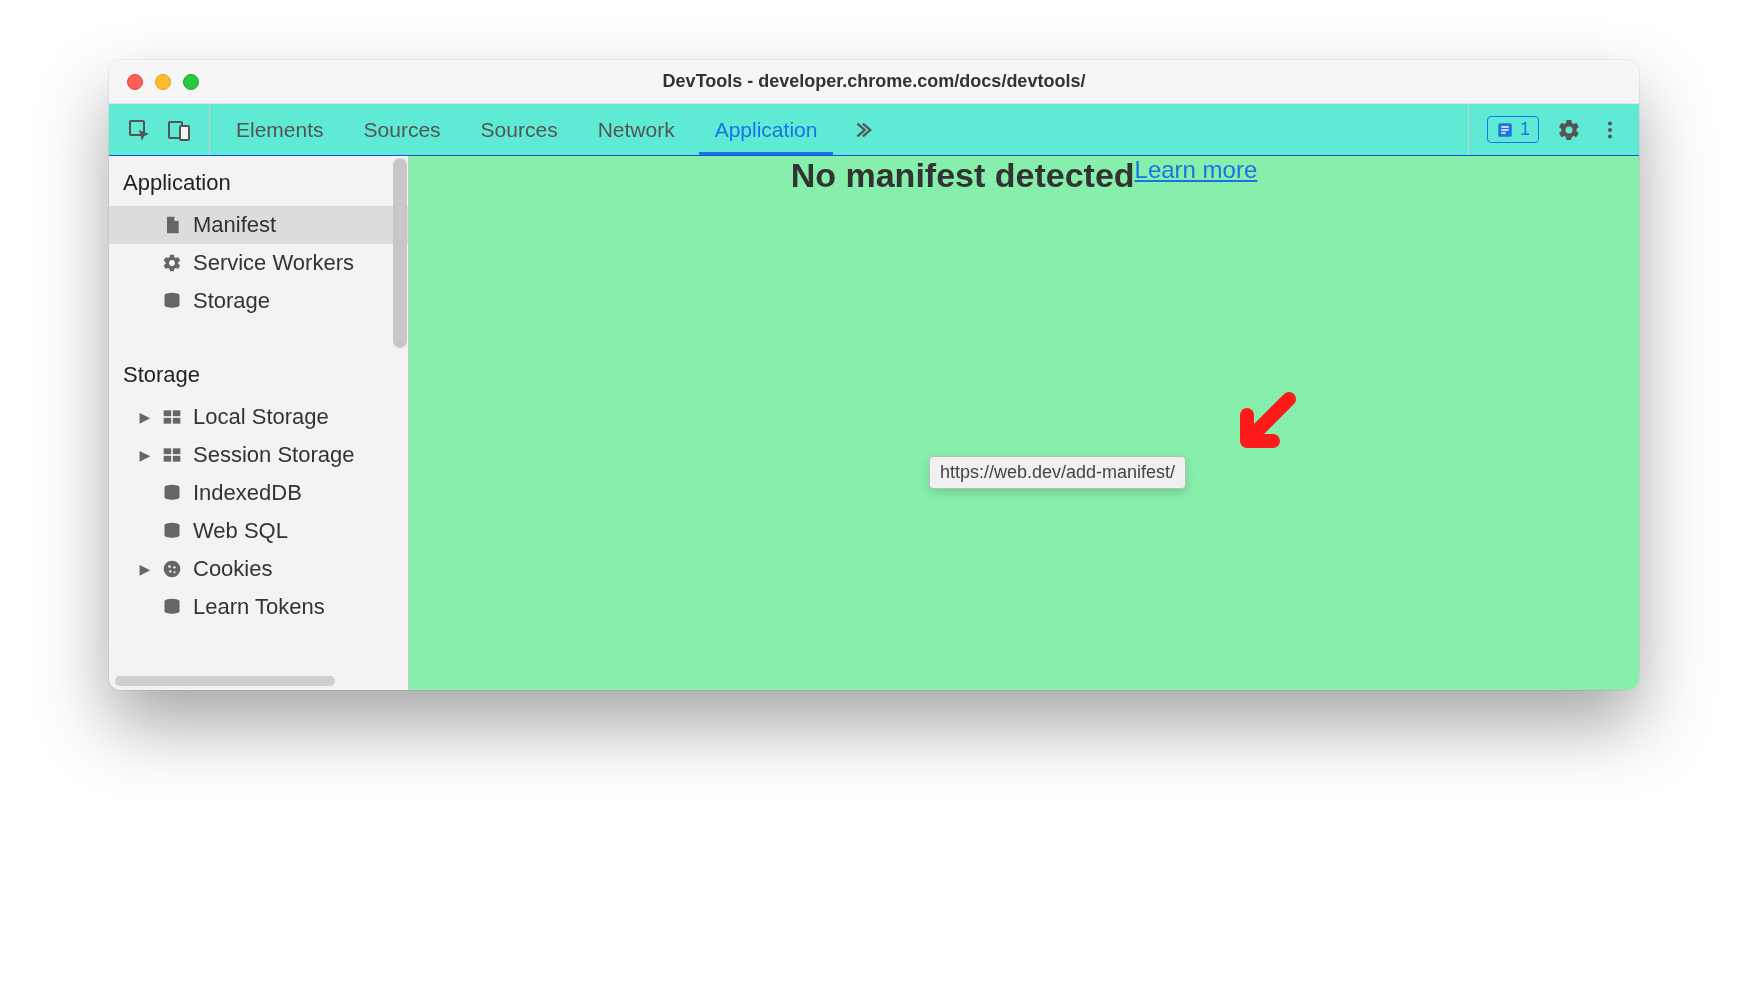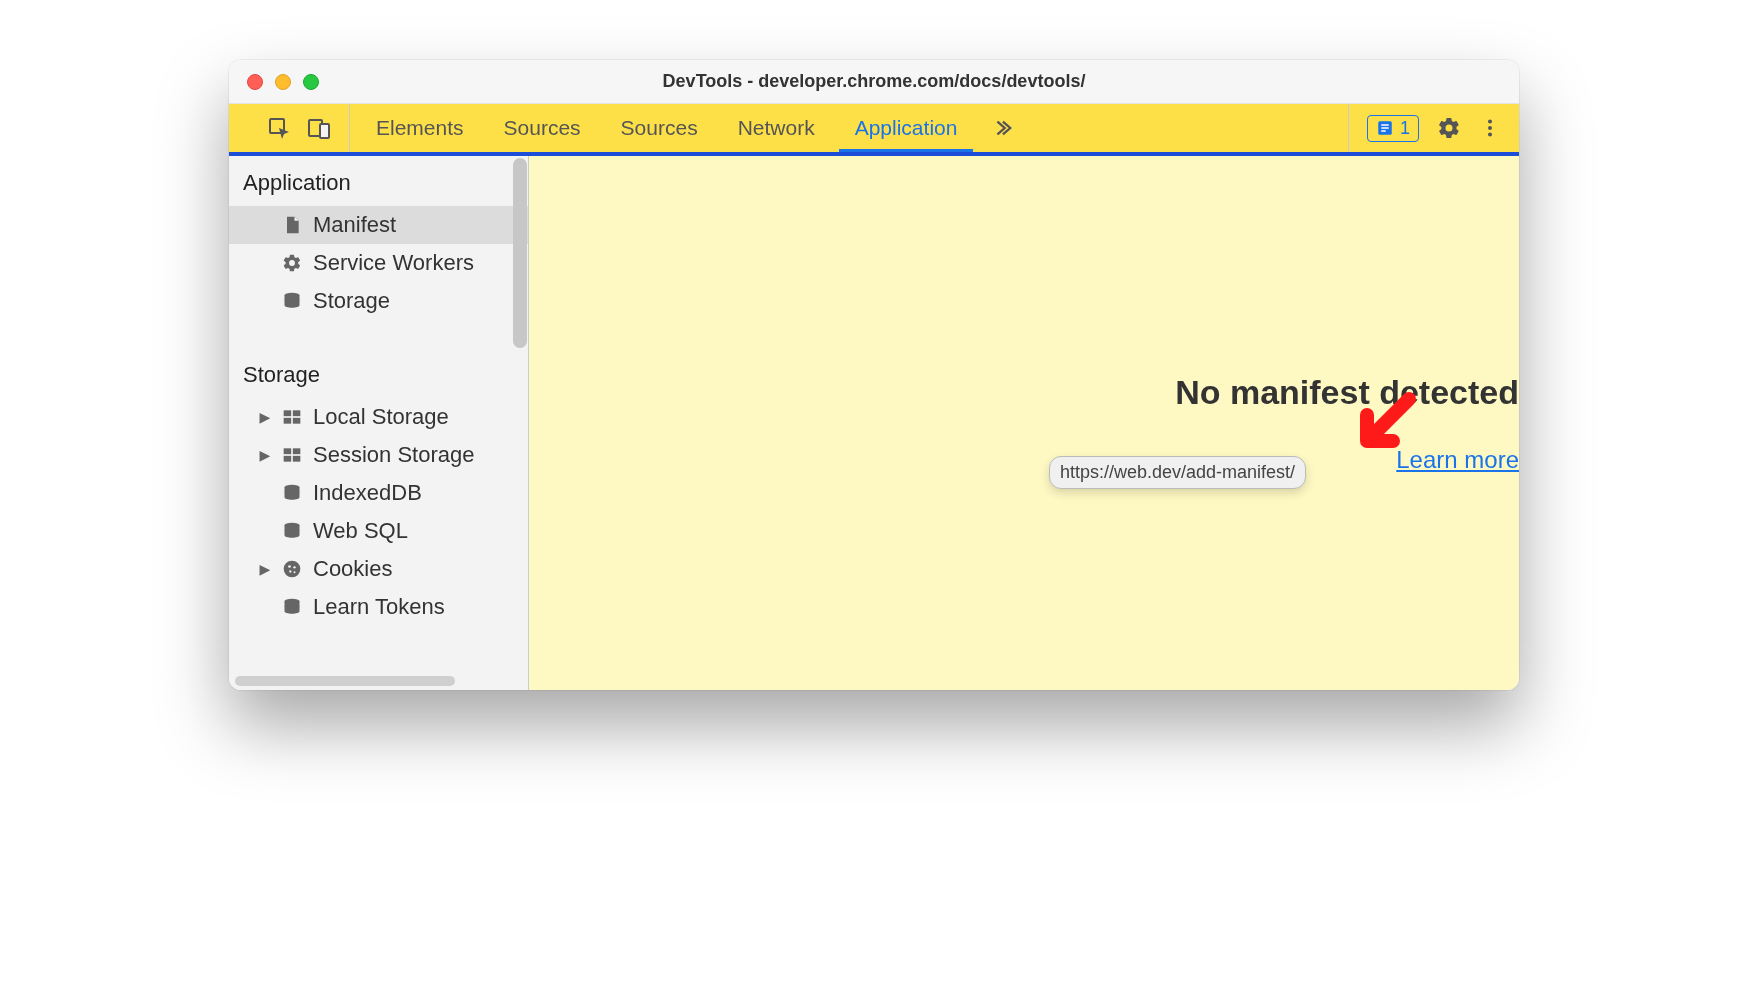--- a/index.html
+++ b/index.html
@@ -4,21 +4,21 @@
 <style>
   * { box-sizing: border-box; margin: 0; padding: 0; }
   html, body { width:100%; height:100%; }
   body {
     font-family: -apple-system, BlinkMacSystemFont, "Segoe UI", Helvetica, Arial, sans-serif;
     background: transparent;
     display:flex; align-items:flex-start; justify-content:center;
     padding:60px 90px;
   }
   .window {
-    width: 1290px;
+    width: 1530px;
     height: 630px;
     background:#fff;
     border-radius: 12px;
     box-shadow: 0 35px 70px rgba(0,0,0,0.35), 0 0 0 1px rgba(0,0,0,0.05);
     overflow:hidden;
     display:flex;
     flex-direction:column;
     position:relative;
   }
   
@@ -36,25 +36,24 @@
     display:flex; gap:12px;
   }
   .tl { width:16px; height:16px; border-radius:50%; }
   .tl.r{background:#ff5f57;border:1px solid #e24640;}
   .tl.y{background:#ffbd2e;border:1px solid #dfa023;}
   .tl.g{background:#28c940;border:1px solid #1da631;}
   .titlebar .title { font-size:18px; font-weight:600; color:#333; }
   
   .toolbar {
     height:52px;
-    border-bottom:4px solid #1d4ed8;
+    border-bottom:1px solid #1d4ed8;
     display:flex;
     align-items:stretch;
-    background:#fde047;
-    padding-left:20px;
+    background:#5eead4;
   }
   .toolbar-left {
     display:flex; align-items:center; gap:16px;
     padding:0 18px;
     border-right:1px solid #ccc;
   }
   .icon {display:inline-flex; align-items:center; justify-content:center; }
   .icon svg { display:block; }
   .tabs { display:flex; align-items:stretch; flex:1; padding-left:6px; }
   .tab {
@@ -99,29 +98,29 @@
     width:12px; display:flex; justify-content:center; color:#666;
     font-size:14px;
   }
   .tree-item .tree-icon { width:22px; display:flex; justify-content:center; }
   .sidebar .hscroll {
     position:absolute; left:6px; bottom:4px; height:10px; width:220px;
     background:#cfcfcf; border-radius:6px;
   }
   
   .main {
-    flex:1; position:relative; background:#fef9c3;
-    display:flex; flex-direction:column; align-items:flex-end; justify-content:center;
+    flex:1; position:relative; background:#86efac;
+    display:flex; flex-direction:row; align-items:flex-start; justify-content:center;
   }
   .main h1 { font-size:34px; font-weight:700; color:#333; margin-bottom:34px;}
   .learn-more { font-size:24px; color:#1a73e8; text-decoration:underline; cursor:pointer; }
   .tooltip {
     position:absolute;
     background:#f0f0f0; border:1px solid #bbb;
-    padding:5px 10px; font-size:18px; color:#444; border-radius:12px;
+    padding:5px 10px; font-size:18px; color:#444; border-radius:4px;
     box-shadow:0 4px 10px rgba(0,0,0,0.15);
   }
   .arrow-annot {
     position:absolute; color:#ff1a1a;
   }
   
   .fake-vscroll{
     position:absolute; right:1px; top:2px; width:14px; height:190px;
     background:#c7c7c7; border-radius:8px;
   }

